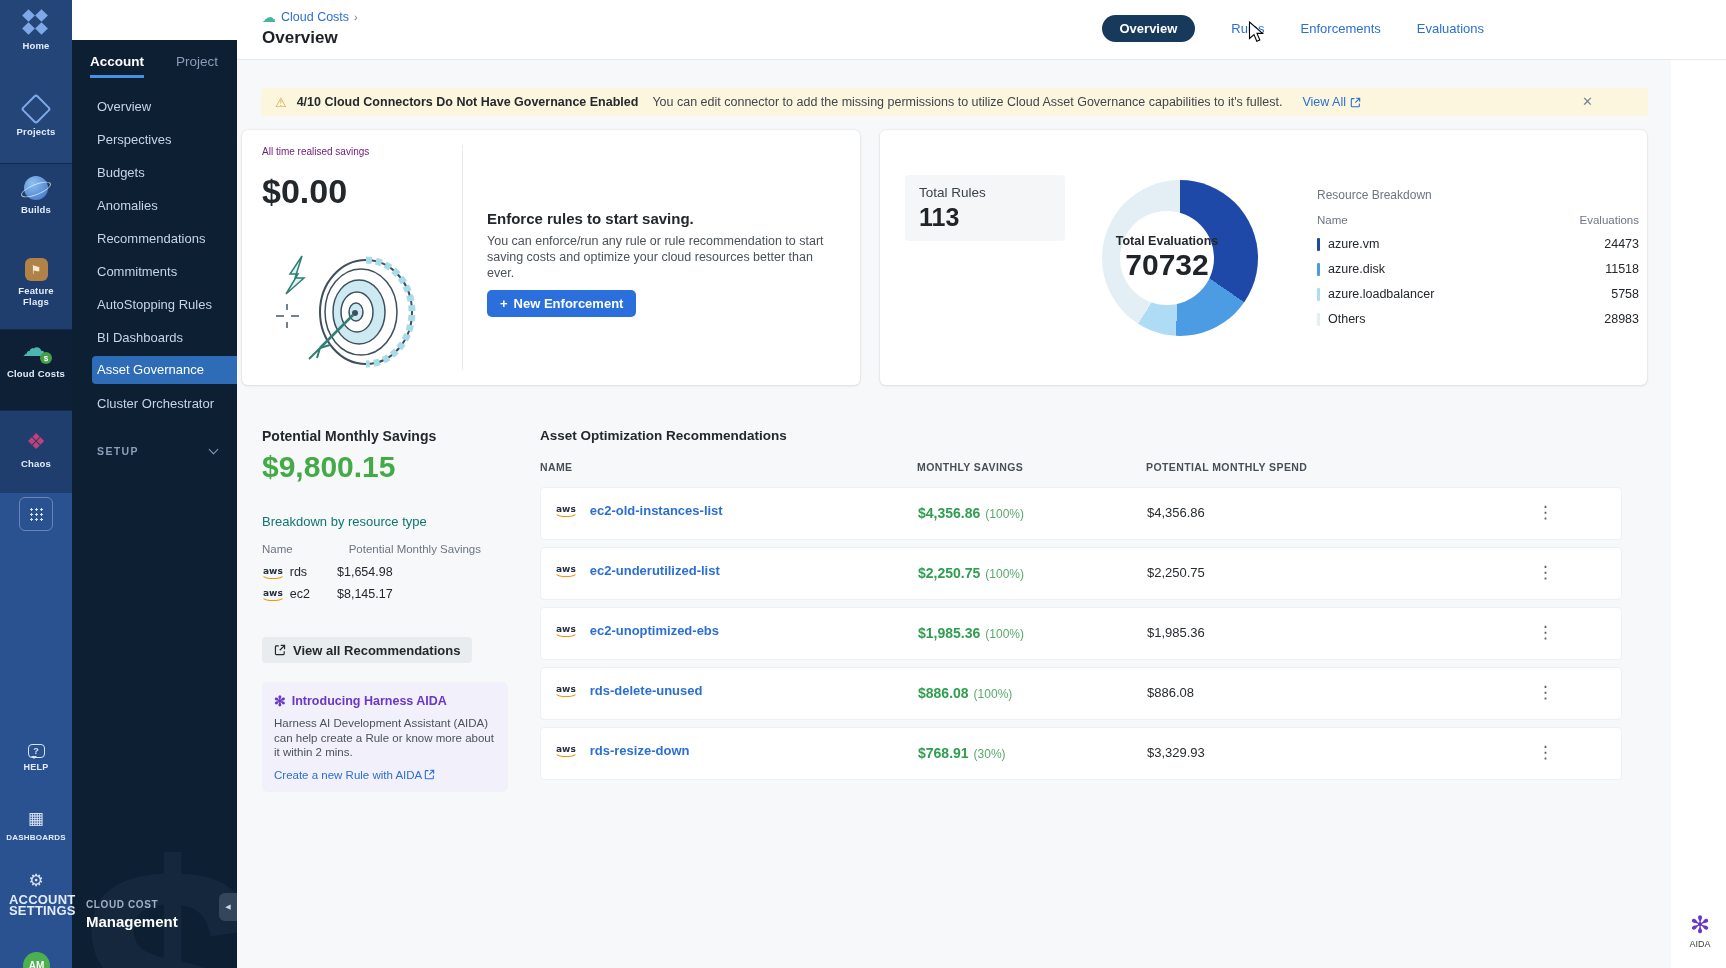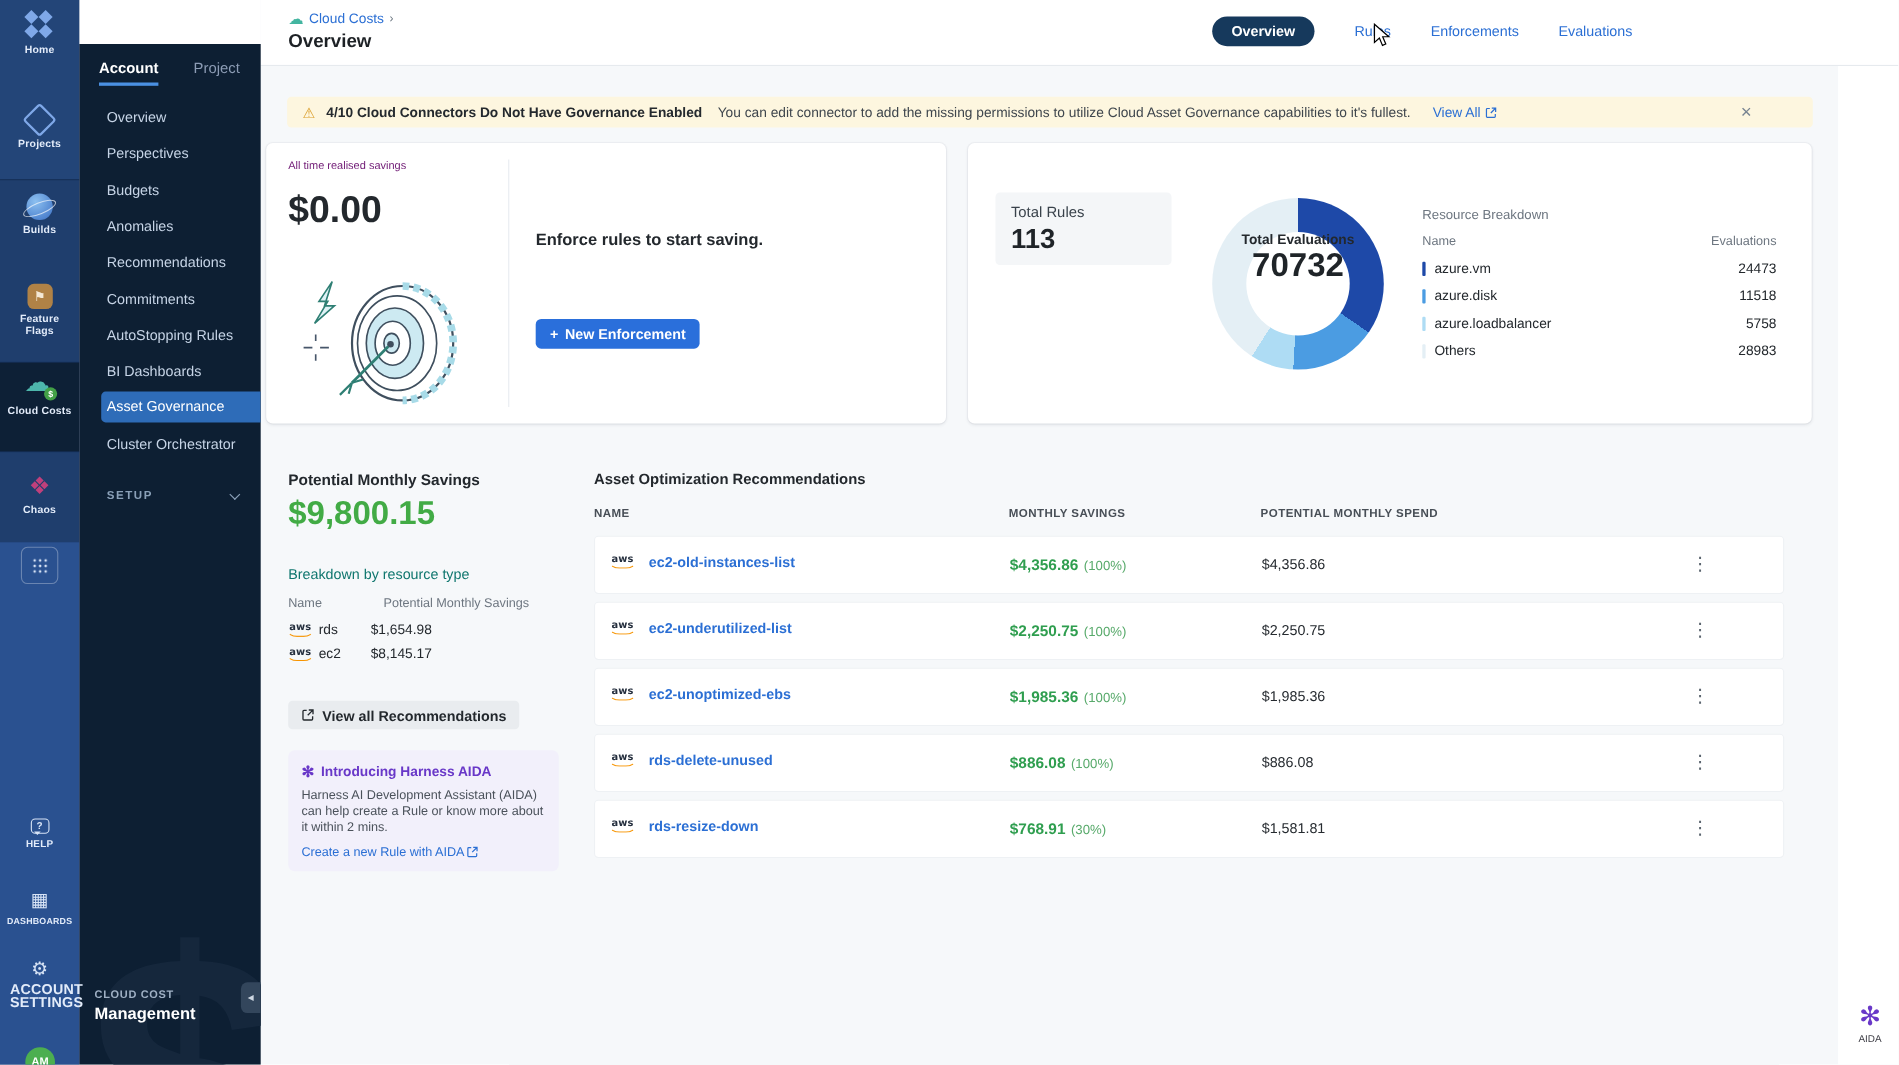--- a/index.html
+++ b/index.html
@@ -90,24 +90,24 @@
   .btn-primary { position:absolute; left:245px; top:160px; height:27px; background:#2A6FDB; color:#fff; font-size:13px; font-weight:bold; border:none; border-radius:5px; padding:0 13px; display:flex; align-items:center; gap:6px; cursor:pointer; }
 
   
   .stats-card { left:643px; top:130px; width:767px; height:255px; }
   .tile { position:absolute; left:25px; width:160px; height:66px; background:#F4F6F8; border-radius:4px; padding:10px 14px; }
   .tile .tl { font-size:13.5px; color:#39424B; }
   .tile .tv { font-size:25px; font-weight:bold; color:#1F2428; margin-top:3px; }
   .tile1 { top:45px; } .tile2 { top:155px; }
   .donut-wrap { position:absolute; left:222px; top:50px; width:156px; height:156px; }
   .donut { width:156px; height:156px; border-radius:50%; }
-  .donut-hole { position:absolute; left:31px; top:31px; width:94px; height:94px; background:#fff; border-radius:50%; display:flex; flex-direction:column; align-items:center; justify-content:flex-start; }
+  .donut-hole { position:absolute; left:18px; top:31px; width:94px; height:94px; background:#fff; border-radius:50%; display:flex; flex-direction:column; align-items:center; justify-content:center; }
   .donut-hole .dl { font-size:12.5px; font-weight:bold; color:#23282D; white-space:nowrap; }
   .donut-hole .dv { font-size:30px; font-weight:bold; color:#1F2428; }
-  .legend { position:absolute; left:413px; top:58px; width:322px; }
+  .legend { position:absolute; left:437px; top:58px; width:322px; }
   .lg-title { font-size:12px; color:#6D7680; }
   .lg-head { display:flex; justify-content:space-between; margin-top:12px; font-size:11.5px; color:#6D7680; }
   .lg-row { display:flex; align-items:center; margin-top:11px; font-size:12.5px; color:#23282D; }
   .lg-swatch { width:3px; height:13px; border-radius:1px; margin-right:8px; }
   .lg-name { flex:1; }
   .lg-val { text-align:right; }
 
   
   .pot-title { position:absolute; left:25px; top:428px; font-size:14px; font-weight:bold; color:#23282D; }
   .pot-amount { position:absolute; left:25px; top:450px; font-size:30px; font-weight:bold; color:#42AB45; }
@@ -293,20 +293,21 @@
         <ellipse cx="101" cy="70" rx="36" ry="43" fill="#FFFFFF" stroke="#3F4F5E" stroke-width="1.5"></ellipse>
         <ellipse cx="99" cy="70" rx="26" ry="32" fill="#CDEAF2" stroke="#3F4F5E" stroke-width="1.5"></ellipse>
         <ellipse cx="97" cy="70" rx="16" ry="20" fill="#FFFFFF" stroke="#3F4F5E" stroke-width="1.5"></ellipse>
         <ellipse cx="96" cy="70" rx="7" ry="9" fill="#CDEAF2" stroke="#3F4F5E" stroke-width="1.5"></ellipse>
         <circle cx="95" cy="71" r="3" fill="#3F4F5E"></circle>
         <line x1="93" y1="73" x2="60" y2="106" stroke="#2F7F74" stroke-width="2.5"></line>
         <path d="M60,106 l-11,11 M60,106 l-3,10 M60,106 l10,-3" stroke="#2F7F74" stroke-width="2" fill="none"></path>
       </svg>
       <div class="sc-divider"></div>
       <div class="cta-head">Enforce rules to start saving.</div>
+      <div class="cta-body">You can enforce/run any rule or rule recommendation to start saving costs and optimize your cloud resources better than ever.</div>
       <button class="btn-primary">
         <span>+</span>
         <span>New Enforcement</span>
       </button>
     </section>
 
     <section class="card stats-card">
       <div class="tile tile1">
         <div class="tl">Total Rules</div>
         <div class="tv">113</div>
@@ -438,21 +439,21 @@
         <div class="cell-spend">$886.08</div>
         <span class="kebab">⋮</span>
       </div>
 
       <div class="rec-row">
         <div class="cell-name">
             <span class="aws">aws</span>
             <span class="nm">rds-resize-down</span>
           </div>
         <div class="cell-sav"><span>$768.91</span><span class="pct">(30%)</span></div>
-        <div class="cell-spend">$1,581.81</div>
+        <div class="cell-spend">$3,329.93</div>
         <span class="kebab">⋮</span>
       </div>
 
     </div>
 
     <div class="aida-fab">
       <div class="fl">✻</div>
       <div class="tx">AIDA</div>
     </div>
 

